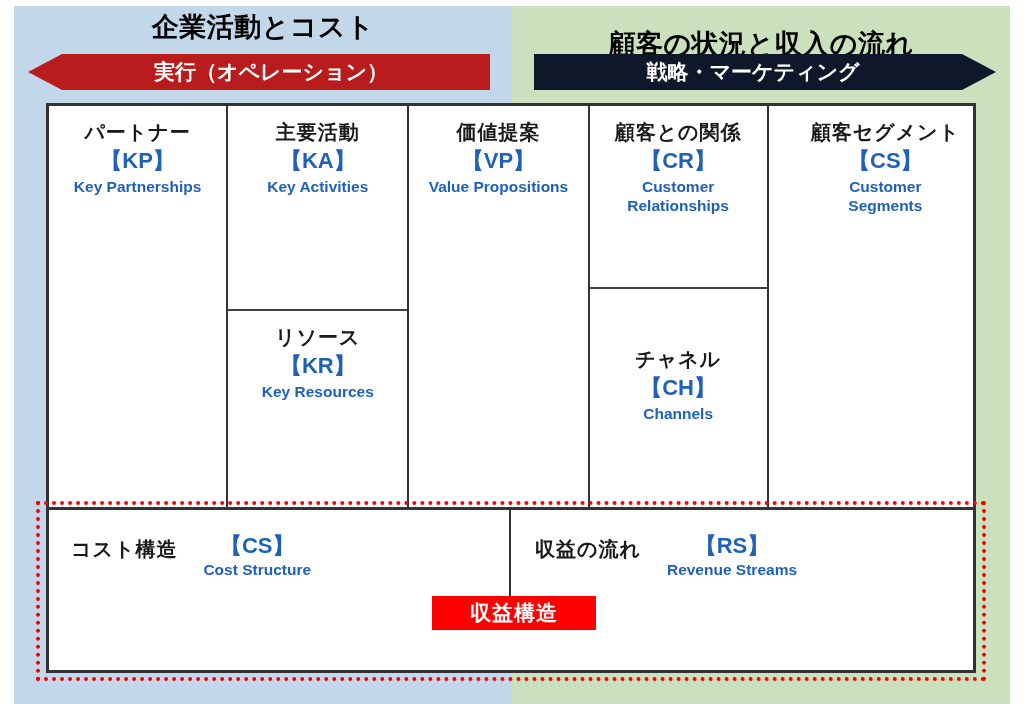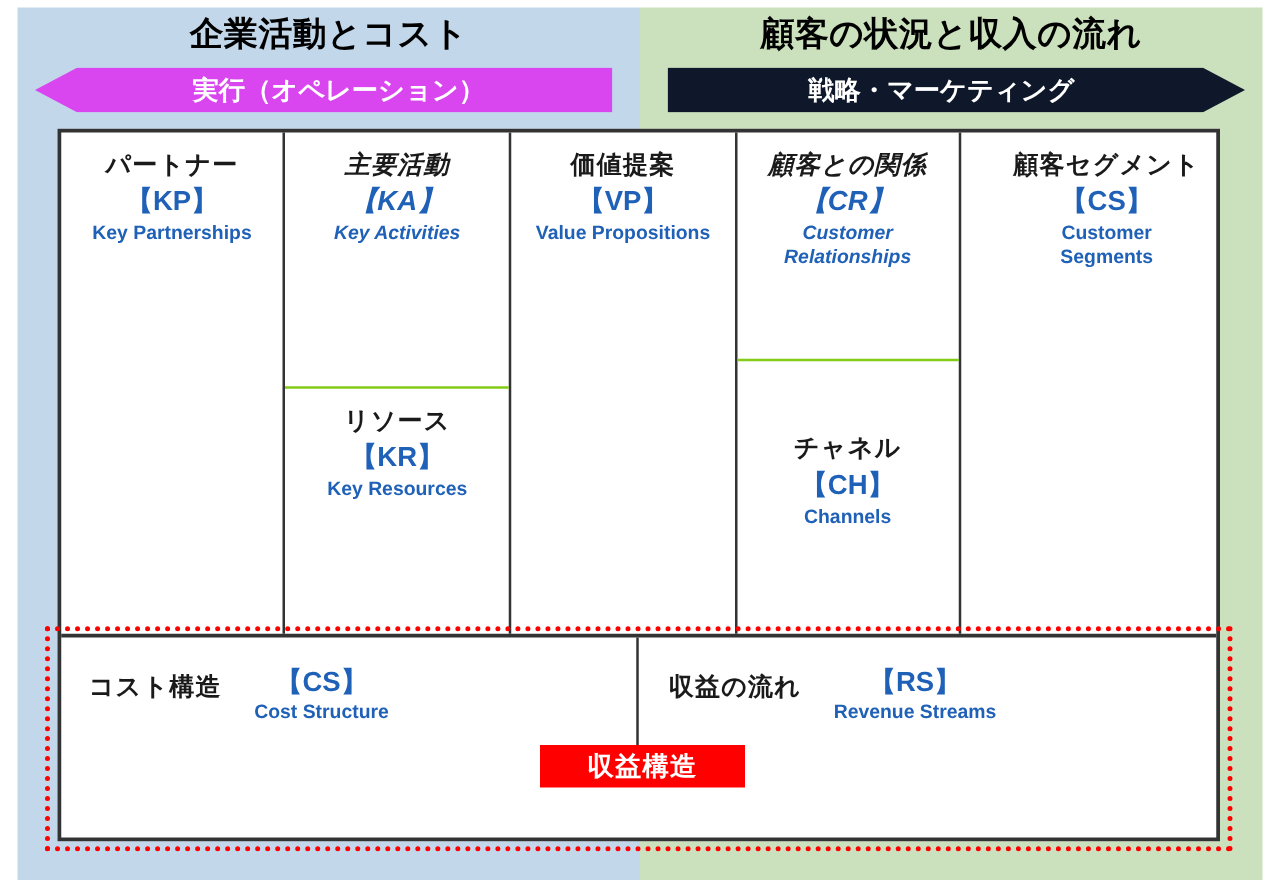--- a/index.html
+++ b/index.html
@@ -35,21 +35,21 @@
     height: 38px;
     line-height: 38px;
     text-align: center;
     font-size: 27px;
     font-weight: bold;
     color: #000000;
     letter-spacing: 0.5px;
     white-space: nowrap;
   }
   .section-title.left  { left: 14px;  width: 498px; }
-  .section-title.right { left: 512px; width: 498px; }
+  .section-title.right { left: 512px; width: 498px; margin-top: 17px; }
 
   
   .arrow-wrap {
     position: absolute;
     top: 54px;
     height: 36px;
   }
   .arrow-wrap.left  { left: 28px;  width: 462px; }
   .arrow-wrap.right { left: 534px; width: 462px; }
 
@@ -60,21 +60,21 @@
     display: flex;
     align-items: center;
     justify-content: center;
     font-size: 21px;
     font-weight: bold;
     color: #ffffff;
     white-space: nowrap;
     box-sizing: border-box;
   }
   .arrow.blue  {
-    background: #d946ef;
+    background: #b91c1c;
     clip-path: polygon(34px 0, 100% 0, 100% 100%, 34px 100%, 0 50%);
     padding-right: 10px;
     padding-left: 34px;
   }
   .arrow.green {
     background: #0f172a;
     clip-path: polygon(0 0, calc(100% - 34px) 0, 100% 50%, calc(100% - 34px) 100%, 0 100%);
     padding-left: 10px;
     padding-right: 34px;
   }
@@ -116,22 +116,21 @@
   .cell {
     position: relative;
     box-sizing: border-box;
     padding-top: 14px;
     display: flex;
     flex-direction: column;
     align-items: center;
   }
   .cell.split-top {
     height: 208px;
-    border-bottom: 2px solid #84cc16;
-    font-style: italic;
+    border-bottom: 2px solid #404040;
   }
   .cell.split-bottom { height: 198px; }
   .cell.full { height: 462px; }
 
   .cell-jp {
     font-size: 20px;
     font-weight: bold;
     color: #1a1a1a;
     letter-spacing: 1px;
     line-height: 1.25;

